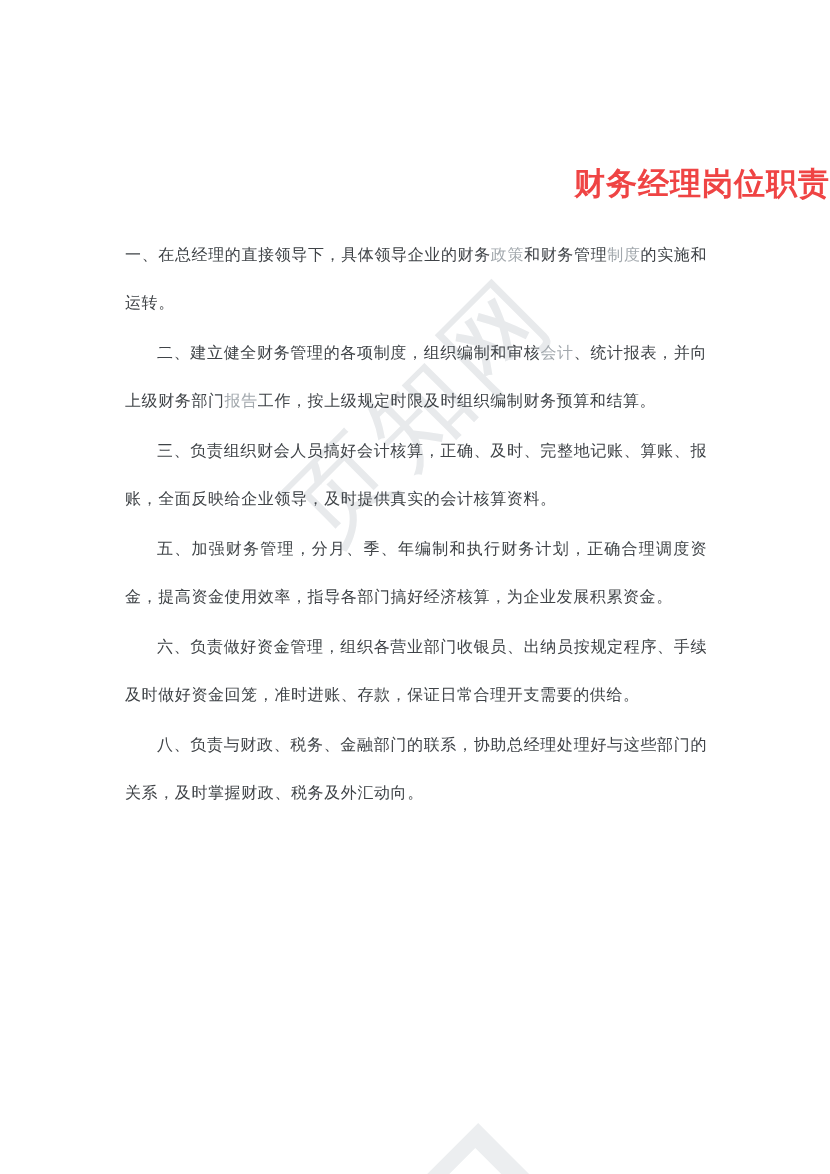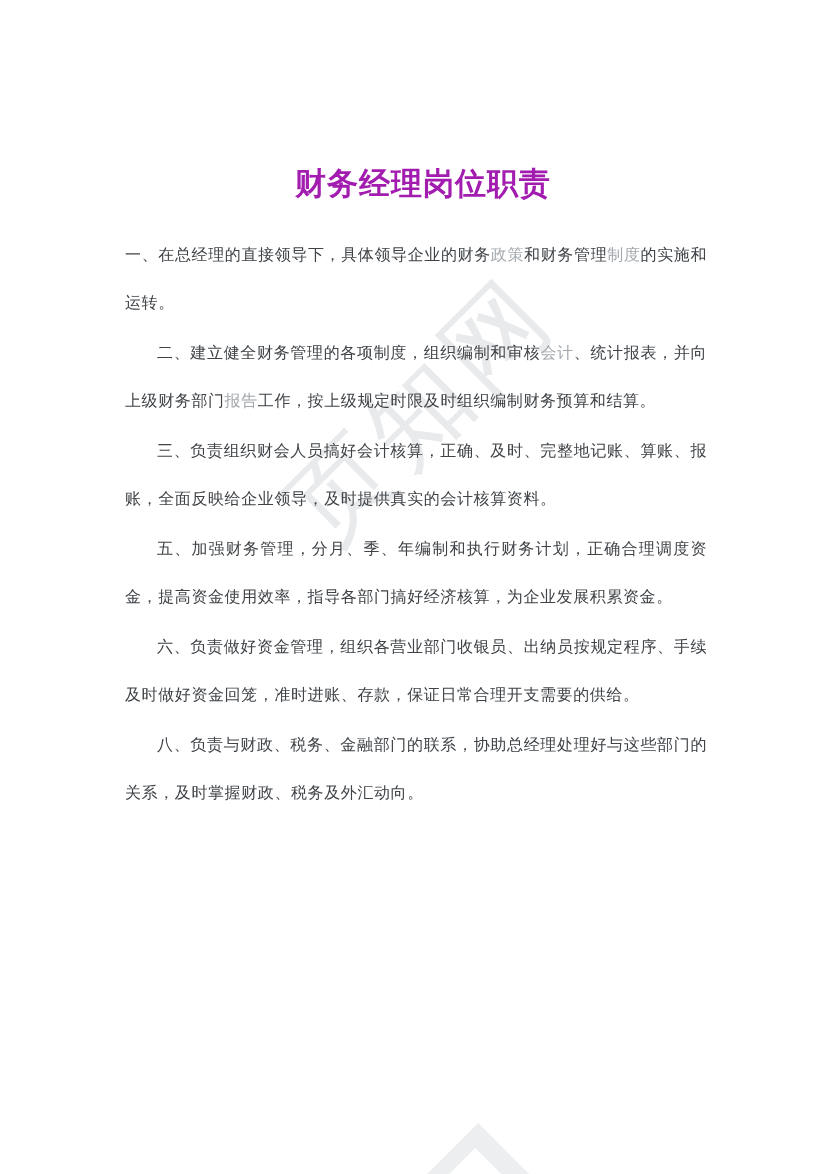--- a/index.html
+++ b/index.html
@@ -42,25 +42,25 @@
     font-size:280px;
     color:#eceef0;
   }
   
   .title{
     position:relative;
     z-index:1;
     margin:164px 0 0 16px;
     height:40px;
     line-height:40px;
-    text-align:center;
+    text-align:right;
     font-size:31px;
     font-weight:bold;
     letter-spacing:1px;
-    color:#a21caf;
+    color:#ef4444;
   }
   .content{
     position:relative;
     z-index:1;
     margin-top:27px;
     padding:0 123px 0 125px;
   }
   p.para{
     margin:0 0 2px 0;
     font-size:16px;

